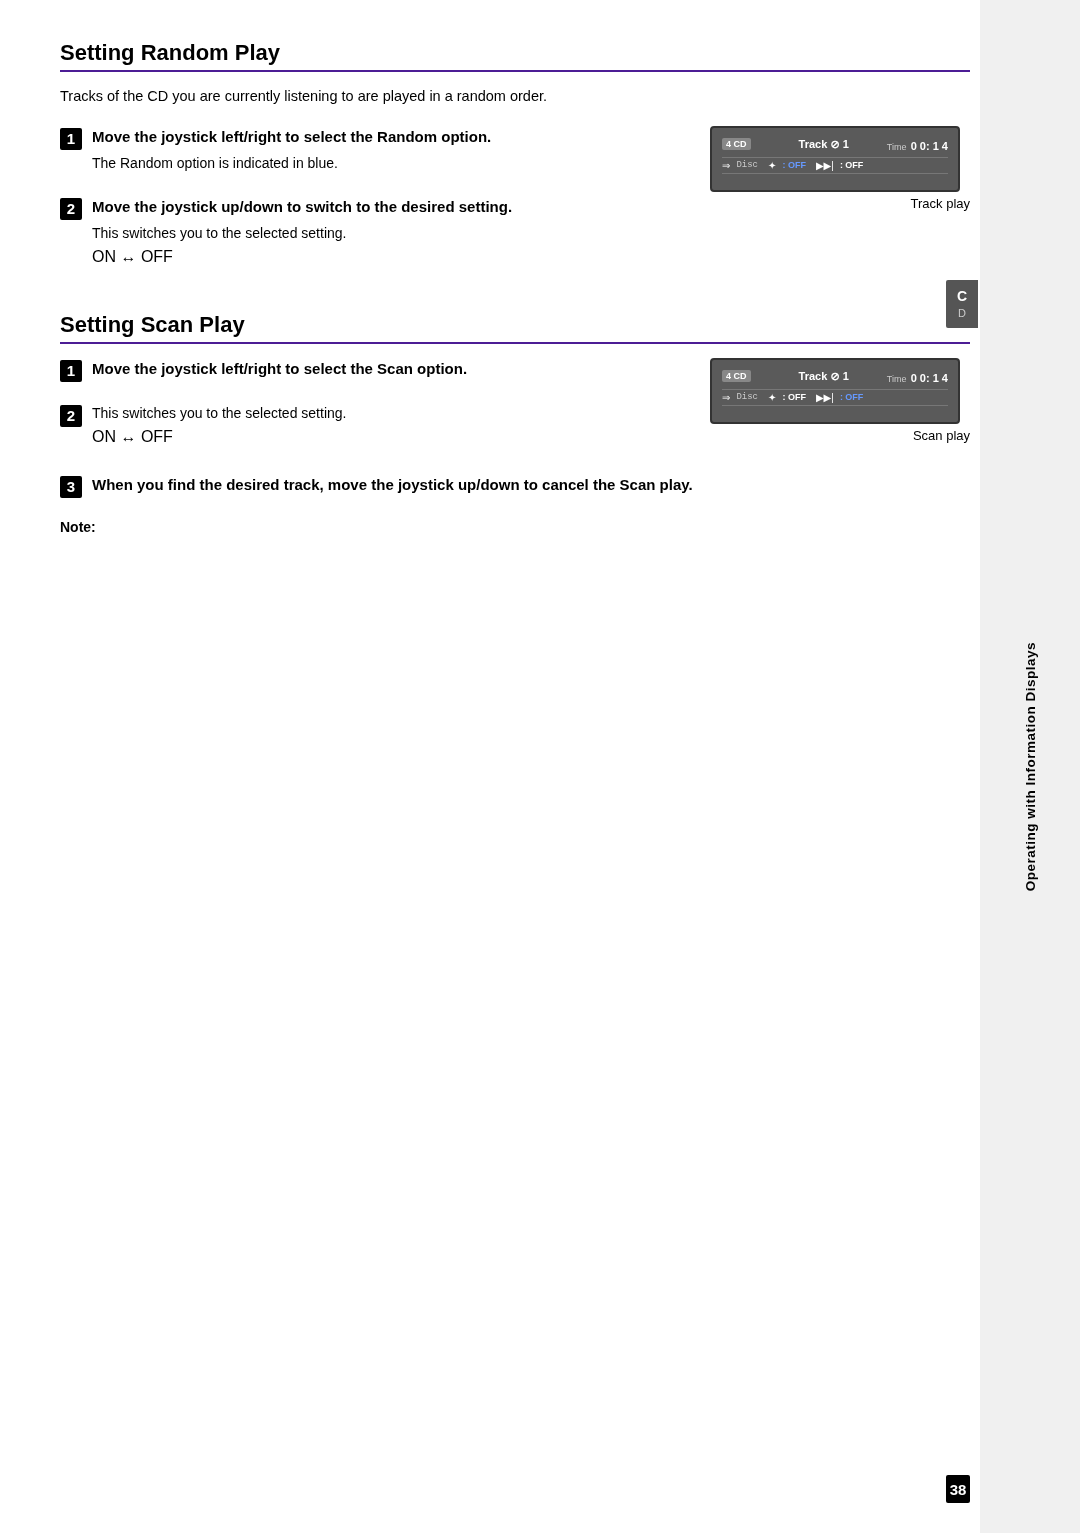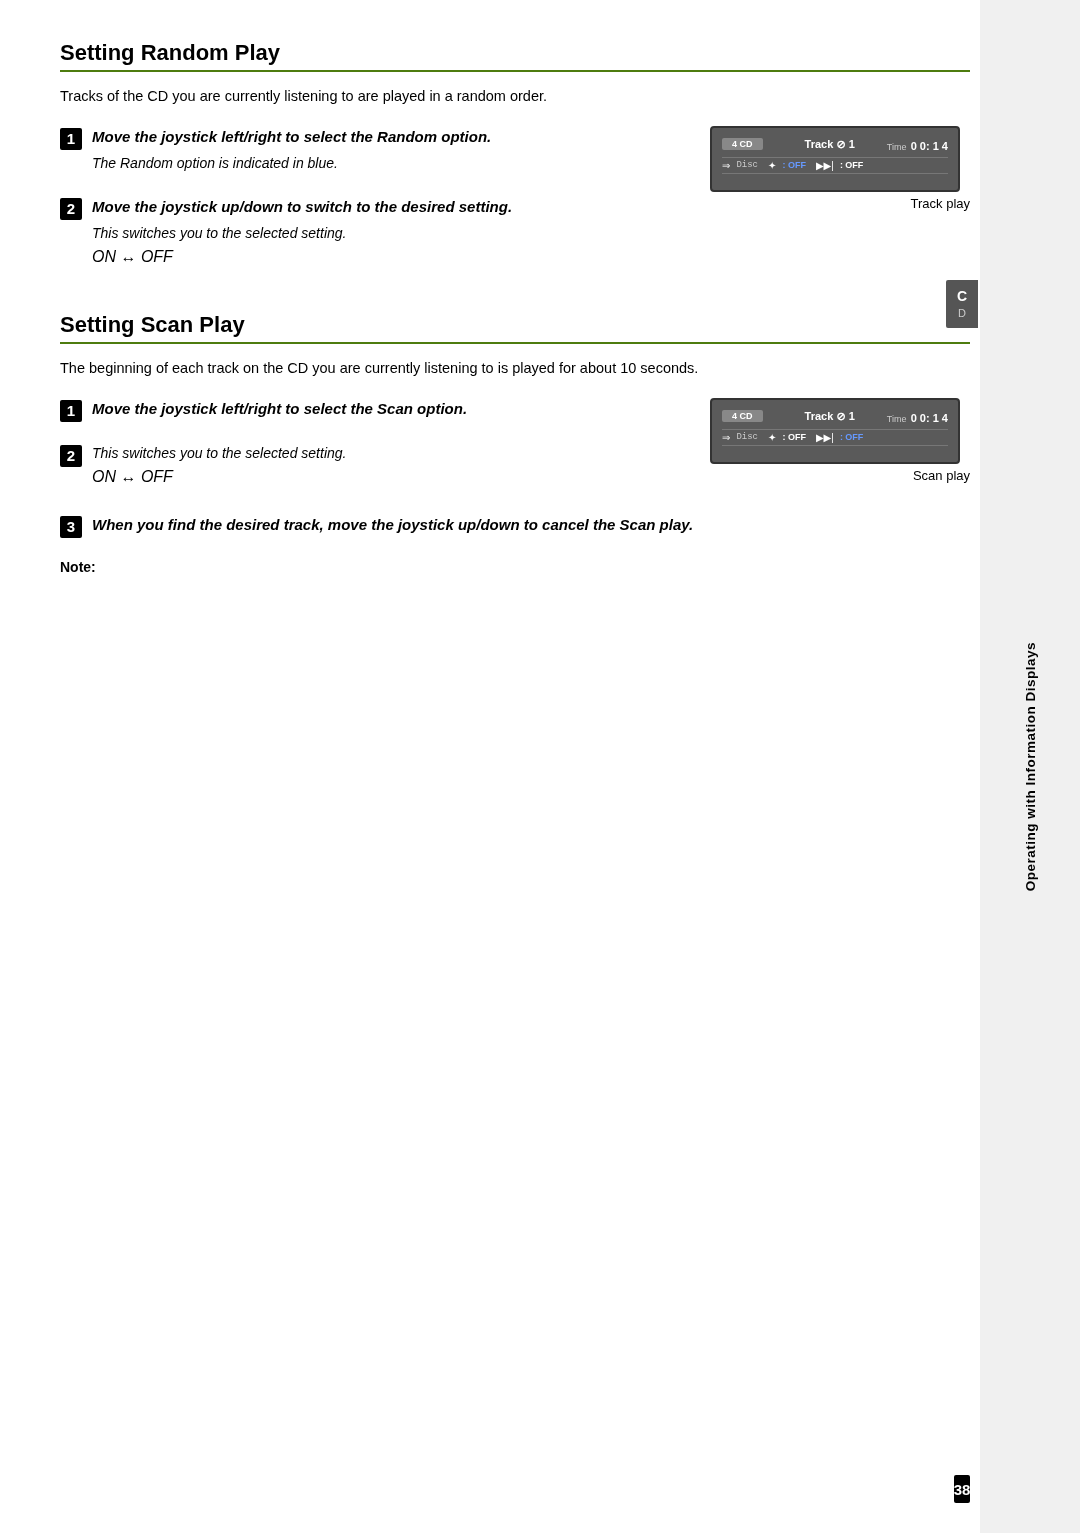--- a/index.html
+++ b/index.html
@@ -17,21 +17,21 @@
     .main-content {
       margin-left: 60px;
       margin-right: 110px;
       padding-top: 40px;
     }
 
     
     .section-heading {
       font-size: 22px;
       font-weight: bold;
-      border-bottom: 2px solid #4d7c0f;
+      border-bottom: 2px solid #4c1d95;
       padding-bottom: 4px;
       margin-bottom: 14px;
     }
 
     .intro-text {
       font-size: 14.5px;
       margin-bottom: 18px;
       line-height: 1.5;
     }
 
@@ -70,21 +70,20 @@
       align-items: center;
       justify-content: center;
       border-radius: 2px;
       flex-shrink: 0;
       margin-right: 10px;
       margin-top: 2px;
     }
 
     .step-content {
       flex: 1;
-      font-style: italic;
     }
 
     .step-title {
       font-size: 15px;
       font-weight: bold;
       line-height: 1.4;
       margin-bottom: 6px;
     }
 
     .step-desc {
@@ -113,21 +112,21 @@
       align-items: center;
       justify-content: space-between;
       margin-bottom: 4px;
     }
 
     .display-cd-badge {
       background: #888;
       color: #fff;
       font-size: 9px;
       font-weight: bold;
-      padding: 1px 10px;
+      padding: 1px 4px;
       border-radius: 2px;
     }
 
     .display-track {
       color: #fff;
       font-size: 11px;
       font-weight: bold;
       margin-left: 10px;
     }
 
@@ -244,21 +243,21 @@
 
     
     .page-number-box {
       position: absolute;
       bottom: 30px;
       right: 110px;
       background: #000;
       color: #fff;
       font-size: 15px;
       font-weight: bold;
-      width: 16px;
+      width: 24px;
       height: 28px;
       display: flex;
       align-items: center;
       justify-content: center;
       border-radius: 2px;
     }
 
     
     .cd-tab {
       position: absolute;
@@ -343,21 +342,20 @@
             <span class="display-value">: OFF</span>
           </div>
         </div>
         <div class="display-annotation">Track play</div>
       </div>
     </div>
   </div>
 
   <div class="section-gap">
     <div class="section-heading">Setting Scan Play</div>
-    <p class="intro-text">The beginning of each track on the CD you are currently listening to is played for about 10 seconds.</p>
 
     <div class="steps-area">
       <div class="steps-left">
 
         <div class="step">
           <div class="step-number">1</div>
           <div class="step-content">
             <div class="step-title">Move the joystick left/right to select the Scan option.</div>
           </div>
         </div>

